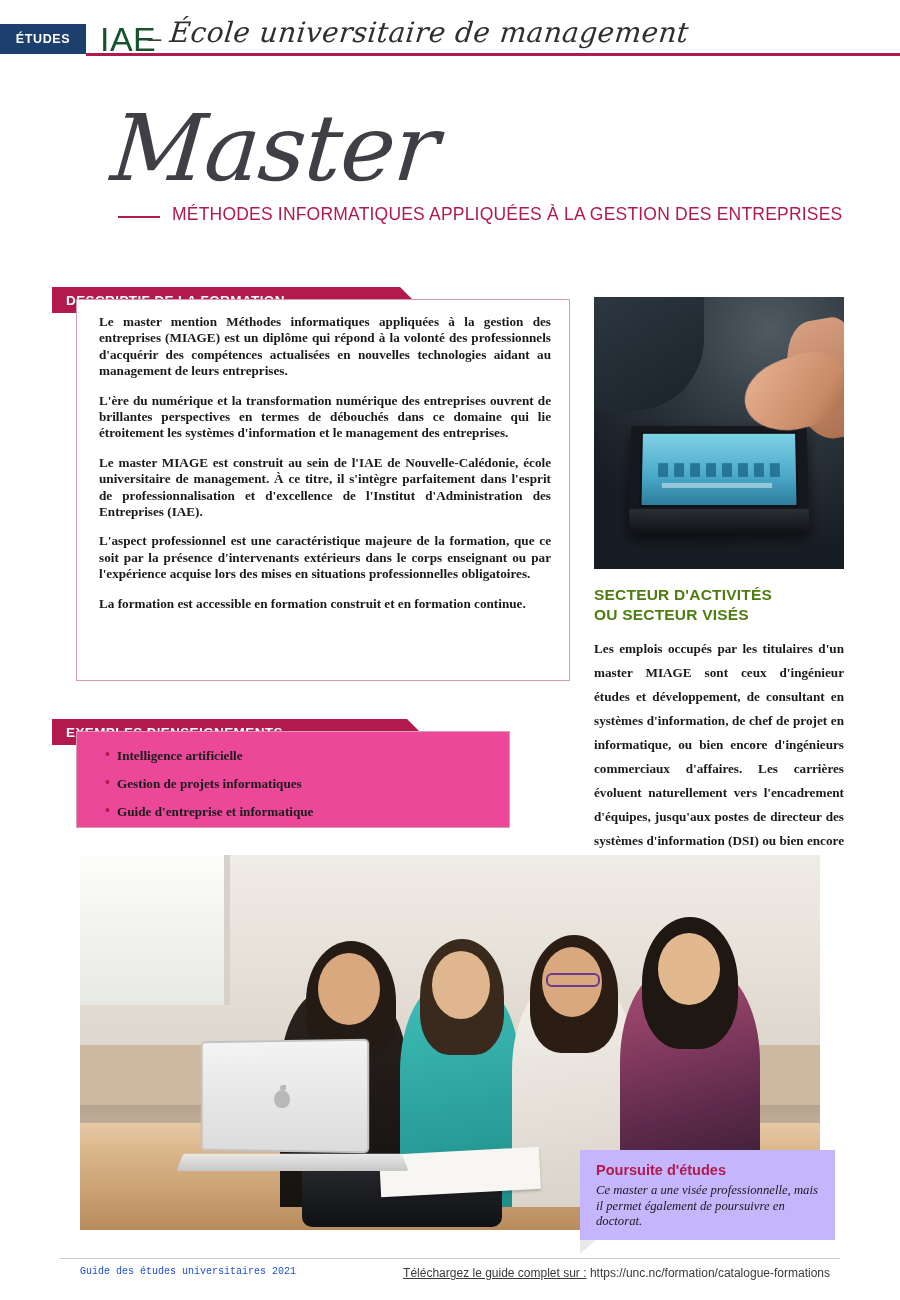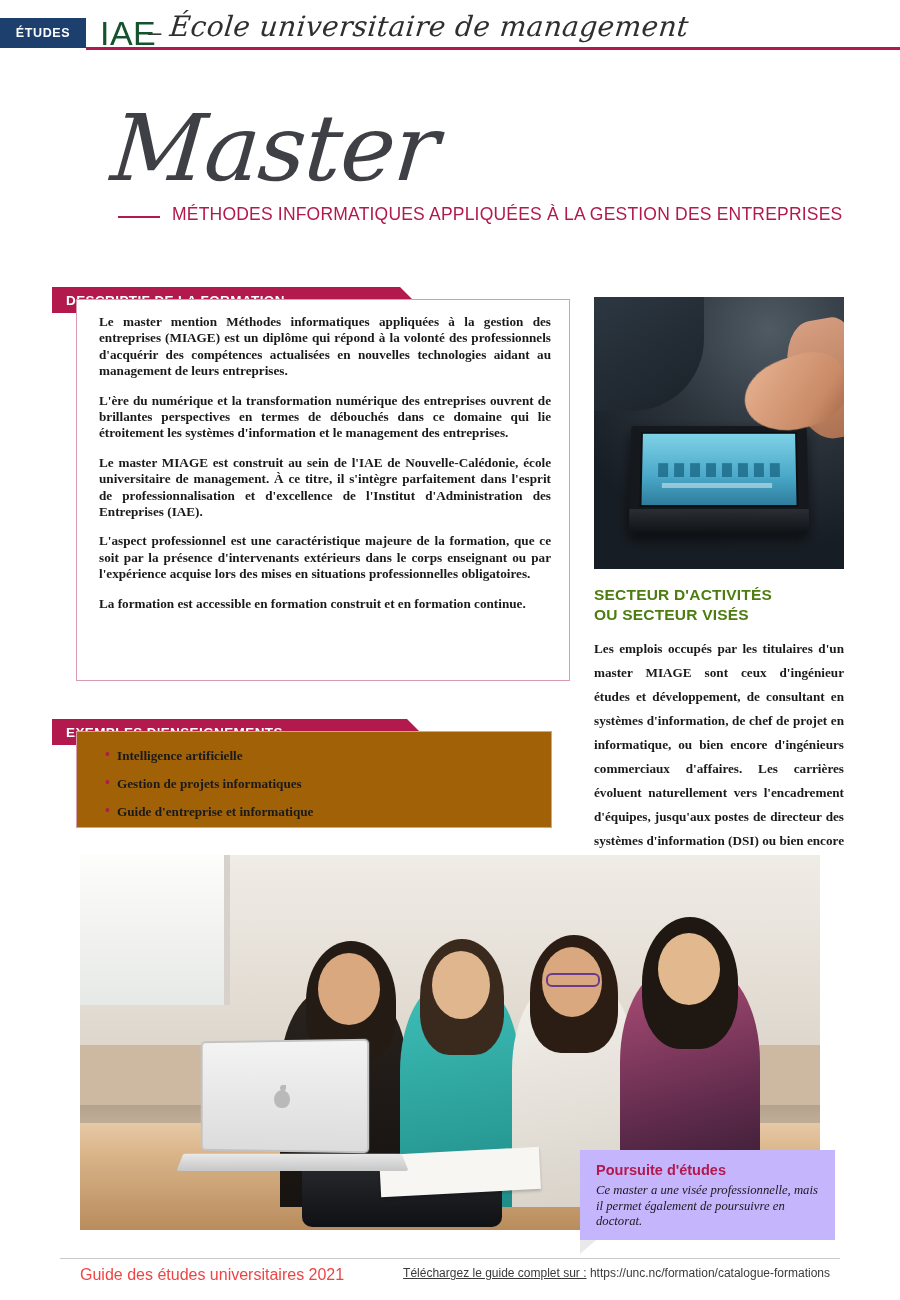--- a/index.html
+++ b/index.html
@@ -7,21 +7,21 @@
   body {
     width: 900px; height: 1300px;
     background:#ffffff;
     font-family: "Liberation Serif", serif;
     position: relative;
     overflow: hidden;
   }
 
   
   .header {
-    position:absolute; left:0; top:0; width:880px; height:60px;text-decoration:underline;
+    position:absolute; left:0; top:6px; width:880px; height:60px;text-decoration:underline;
   }
   .header-tag {
     position:absolute; left:0; top:18px; width:86px; height:30px;
     background:#1c3f6e; color:#ffffff;
     font-family:"Liberation Sans", sans-serif;
     font-size:12.5px; font-weight:bold; letter-spacing:.6px;
     display:flex; align-items:center; justify-content:center;
   }
   .header-bar {
     position:absolute; left:86px; top:47px; width:814px; height:3px;
@@ -103,23 +103,23 @@
     font-family:"Liberation Serif", serif;
     font-size:13.2px; font-weight:bold;
     line-height:16.4px;
     color:#1a1a1a;
     text-align:justify;
   }
   .desc-inner p:last-child { margin-bottom:0; }
 
   
   .ex-box {
-    position:absolute; left:76px; top:731px; width:476px; height:97px;
+    position:absolute; left:76px; top:731px; width:434px; height:97px;
     border:1px solid #d99ab3;
-    background:#a16207;
+    background:#ec4899;
   }
   .ex-list {
     list-style:none; margin:0; padding:16px 0 0 40px;
   }
   .ex-list li {
     font-family:"Liberation Serif", serif;
     font-size:13.2px; font-weight:bold; color:#1a1a1a;
     margin-bottom:12px; position:relative;
   }
   .ex-list li:before{
@@ -310,22 +310,22 @@
     color:#1a1a1a;
   }
 
   
   .footer-rule {
     position:absolute; left:60px; top:1258px; width:780px; height:1px;
     background:#c9c9c9;
   }
   .footer-left {
     position:absolute; left:80px; top:1266px;
-    font-family:Liberation Sans, sans-serif;
-    font-size:16px; color:#ef4444;
+    font-family:Liberation Mono, monospace;
+    font-size:10px; color:#1d4ed8;
   }
   .footer-right {
     position:absolute; right:70px; top:1266px;
     font-family:"Liberation Sans", sans-serif;
     font-size:12px; color:#3a3a3a;
   }
   .footer-link { text-decoration:underline; }
 </style>
 </head>
 <body>

